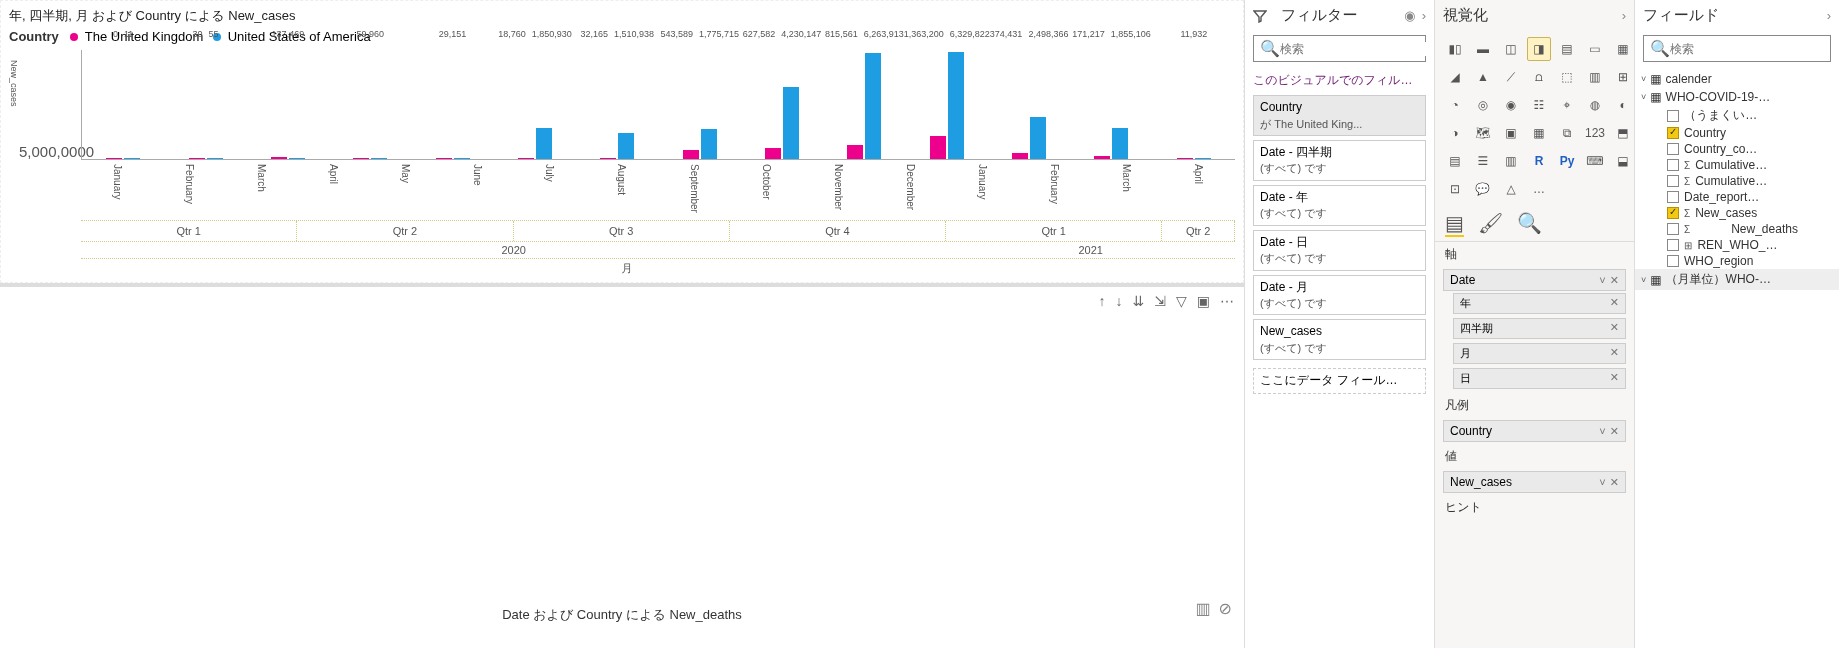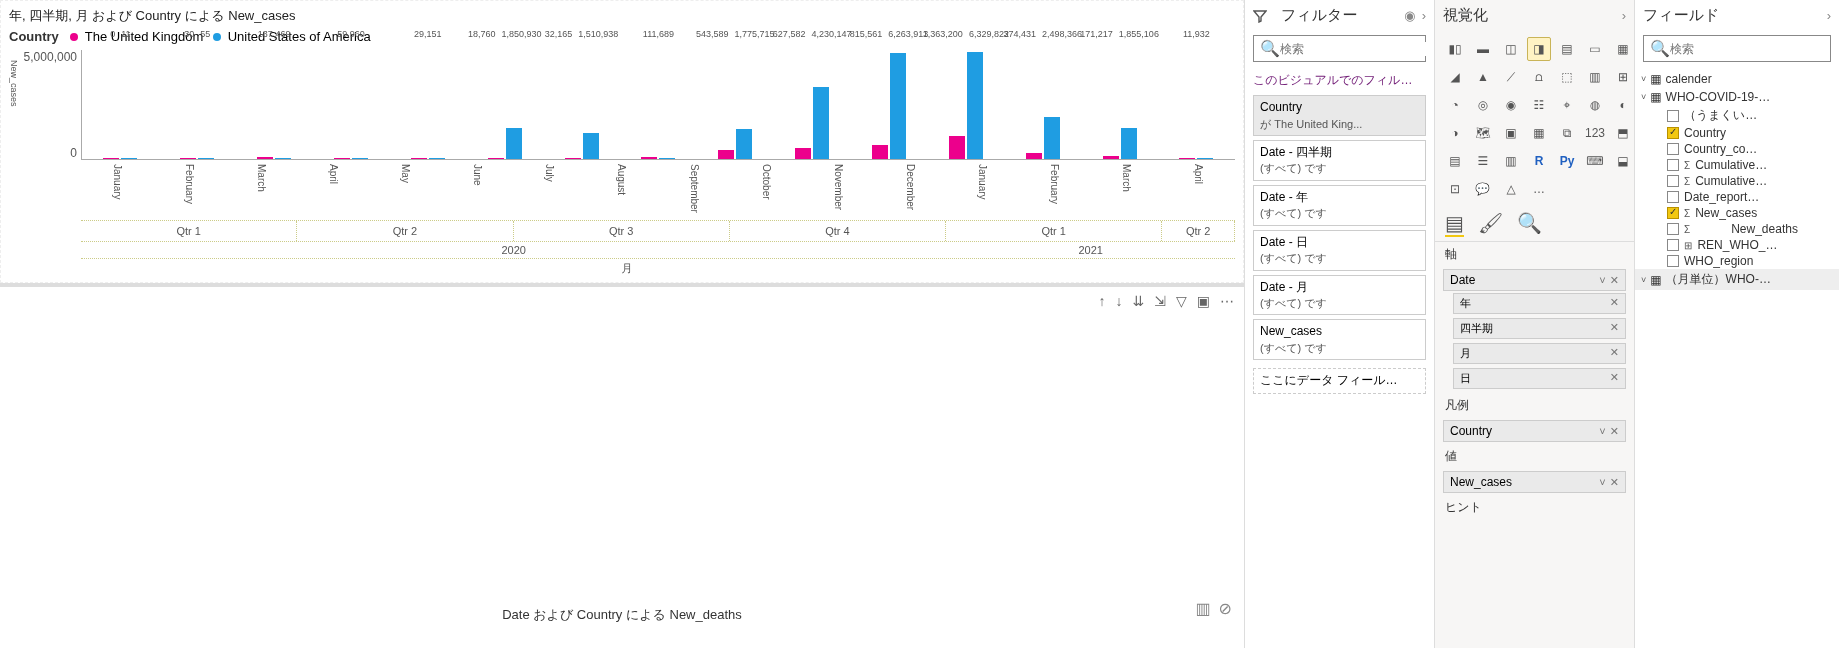--- a/index.html
+++ b/index.html
@@ -11,21 +11,21 @@
 .chart-box{position:relative;padding:6px 8px;border:1px dashed #eee;}
 .chart-title{font-size:13px;color:#222;margin-bottom:4px;}
 .legend{font-size:13px;margin-bottom:6px;}
 .legend .cn{font-weight:600;color:#333;margin-right:2px;}
 .legend .swatch{display:inline-block;width:8px;height:8px;border-radius:50%;margin:0 3px 1px 6px;vertical-align:middle;}
 .legend .uk{background:#ec008c;}
 .legend .us{background:#1f9de2;}
 .plot-wrap{display:flex;align-items:flex-start;}
 .yaxis-label{writing-mode:vertical-rl;font-size:9px;color:#555;padding:10px 0;}
 .plot{flex:1;}
-.yticks{display:flex;align-items:flex-end;height:110px;font-size:12px;color:#555;flex-direction:column;justify-content:space-between;padding-right:4px;width:62px;}
+.yticks{display:flex;align-items:flex-end;height:110px;font-size:15px;color:#555;flex-direction:row;justify-content:space-between;padding-right:4px;width:62px;}
 .bars-area{display:flex;height:110px;border-left:1px solid #aaa;border-bottom:1px solid #aaa;align-items:flex-end;flex:1;}
 .group{display:flex;flex-direction:column;align-items:center;flex:1;min-width:0;}
 .pair{display:flex;align-items:flex-end;gap:2px;justify-content:center;height:110px;width:100%;position:relative;}
 .bar{width:16px;}
 .bar.uk{background:#ec008c;}
 .bar.us{background:#1f9de2;}
 .val{font-size:9px;color:#555;white-space:nowrap;}
 .valpair{position:absolute;top:-20px;display:flex;gap:6px;}
 .mlabel{font-size:10px;color:#555;writing-mode:vertical-rl;padding-top:4px;height:60px;}
 .qtr-row{display:flex;border-top:1px dotted #cc8;}
@@ -165,29 +165,20 @@
                   </div>
                 </div>
                 <div class="group">
                   <div class="pair">
                     <div class="valpair">
                       <span class="val">32,165</span>
                       <span class="val">1,510,938</span>
                     </div>
                     <div class="bar uk" style="height: 1px;"></div>
                     <div class="bar us" style="height: 25.5697px;"></div>
-                  </div>
-                </div>
-                <div class="group">
-                  <div class="pair">
-                    <div class="valpair">
-                      <span class="val">111,689</span>
-                    </div>
-                    <div class="bar uk" style="height: 1.89012px;"></div>
-                    <div class="bar us" style="height: 1px;"></div>
                   </div>
                 </div>
                 <div class="group">
                   <div class="pair">
                     <div class="valpair">
                       <span class="val">543,589</span>
                       <span class="val">1,775,715</span>
                     </div>
                     <div class="bar uk" style="height: 9.1992px;"></div>
                     <div class="bar us" style="height: 30.0506px;"></div>

